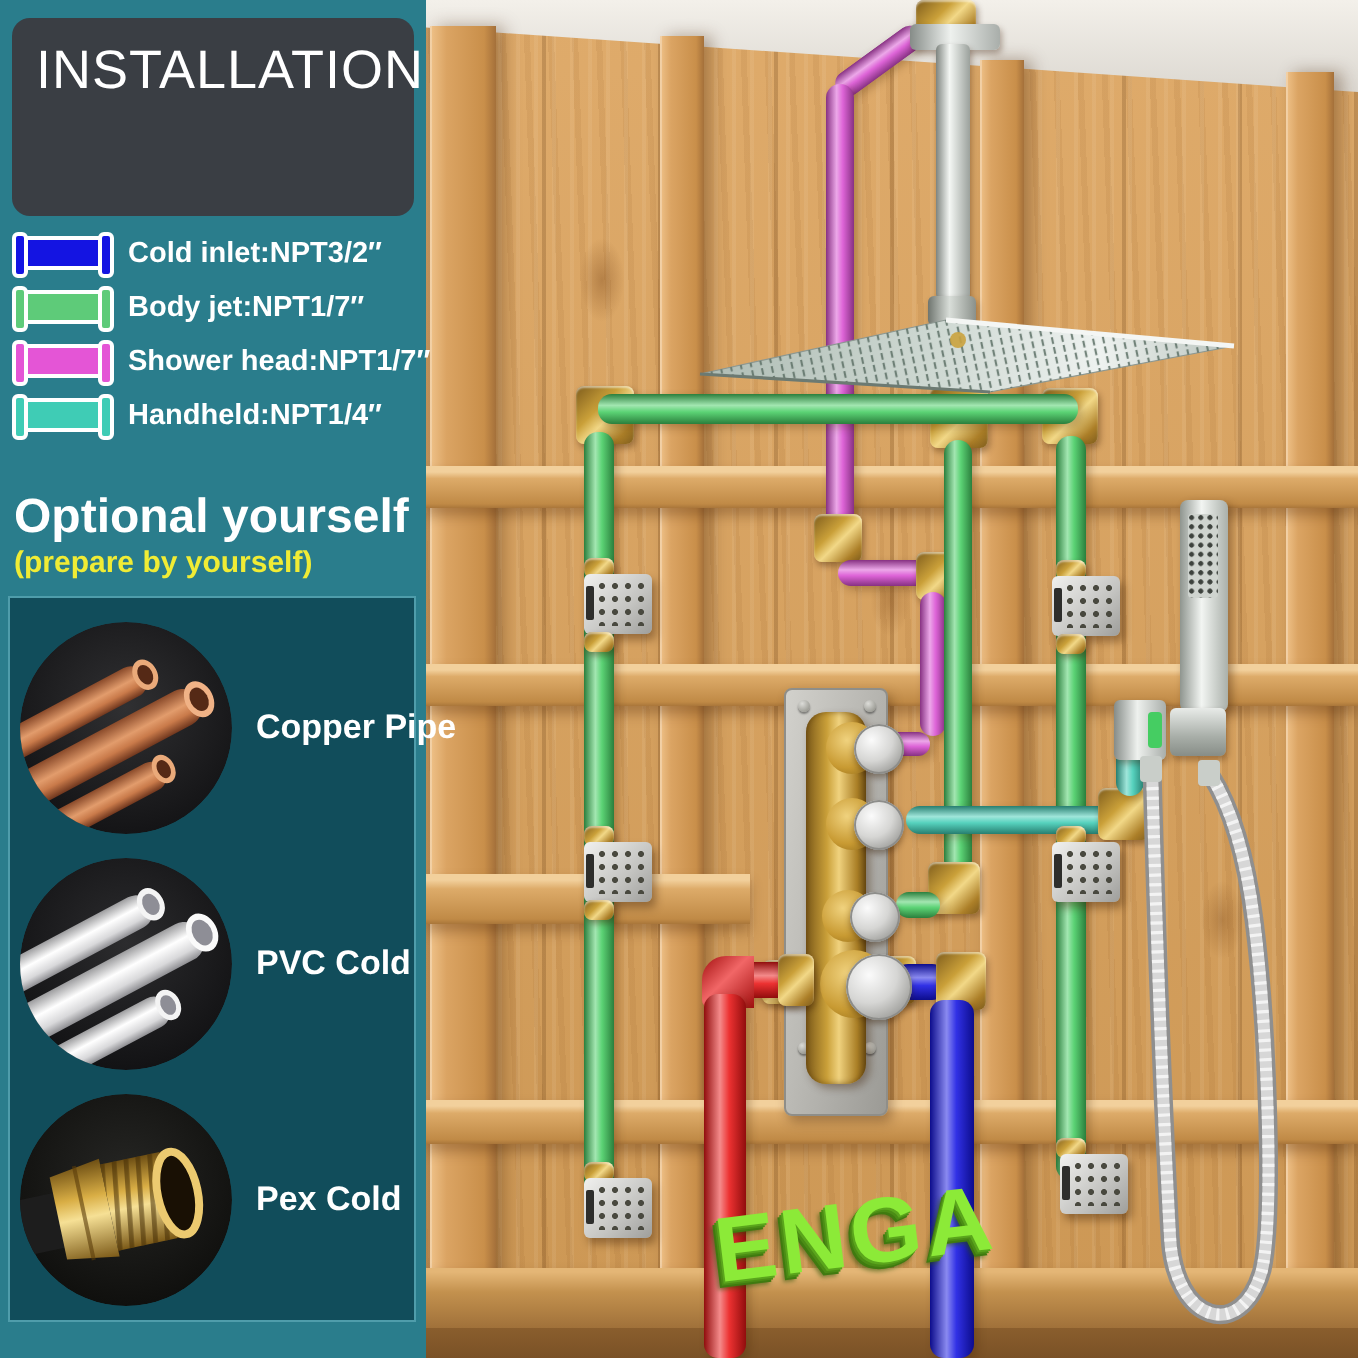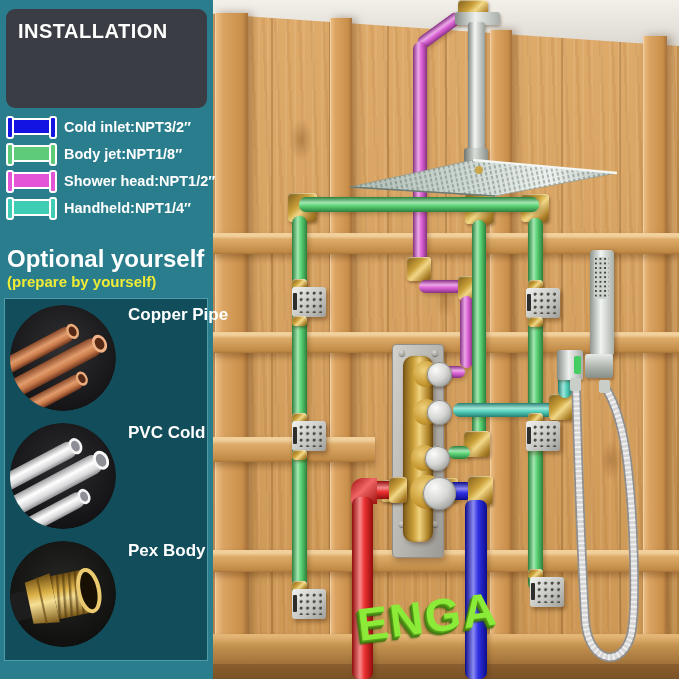--- a/index.html
+++ b/index.html
@@ -4,32 +4,32 @@
 <style>
   html,body{margin:0;padding:0;}
   body{width:679px;height:679px;font-family:"Liberation Sans",sans-serif;}
   .stage{position:relative;width:679px;height:679px;overflow:hidden;background:var(--sidebar-bg,#2a7d8c);}
 
   
   .sidebar{position:absolute;left:0;top:0;width:213px;height:679px;background:var(--sidebar-bg);z-index:5;}
   .title-box{position:absolute;left:6px;top:9px;width:201px;height:99px;background:var(--title-box-bg);
     border-radius:9px;padding:9px 0 0 12px;box-sizing:border-box;}
   .title-box .t1{color:var(--title-text);font-size:28px;font-weight:800;letter-spacing:1px;line-height:1.2;}
-  .title-box .t2{color:var(--title-text);font-size:20px;font-weight:700;letter-spacing:.5px;line-height:1.3;}
+  .title-box .t2{color:var(--title-text);font-size:27px;font-weight:400;letter-spacing:.5px;line-height:1.3;}
   .legend{position:absolute;left:8px;top:113px;margin:0;padding:0;list-style:none;}
   .legend li{display:flex;align-items:center;height:27px;}
   .swatch{display:inline-block;width:43px;height:13px;background:currentColor;border:2px solid #fff;border-radius:3px;position:relative;flex:0 0 auto;}
   .swatch::before,.swatch::after{content:'';position:absolute;top:-4px;width:4px;height:19px;background:currentColor;border:2px solid #fff;border-radius:3px;}
   .swatch::before{left:-4px;}.swatch::after{right:-4px;}
   .llabel{color:#fff;font-size:14.5px;font-weight:700;margin-left:9px;white-space:nowrap;}
   .opt-h{position:absolute;left:7px;top:245px;margin:0;color:#fff;font-size:24px;font-weight:800;}
   .opt-s{position:absolute;left:7px;top:273px;color:var(--note-yellow);font-size:15px;font-weight:700;}
   .panel{position:absolute;left:4px;top:298px;width:204px;height:363px;background:var(--panel-bg);
     border:1px solid var(--panel-border);box-sizing:border-box;padding-top:6px;}
-  .mat-row{display:flex;height:118px;}
+  .mat-row{display:flex;align-items:center;height:118px;}
   .mat-circle{width:106px;height:106px;flex:0 0 auto;margin-left:5px;border-radius:50%;overflow:hidden;}
   .mat-label{color:#fff;font-size:17px;font-weight:700;margin-left:12px;white-space:nowrap;}
 
   
   .photo{position:absolute;left:213px;top:0;width:466px;height:679px;overflow:hidden;
     background-color:#d3a15f;
     background-image:
       radial-gradient(ellipse 16px 30px at 88px 140px, rgba(110,58,14,.35), transparent 70%),
       radial-gradient(ellipse 14px 26px at 232px 300px, rgba(110,58,14,.28), transparent 70%),
       radial-gradient(ellipse 15px 28px at 398px 460px, rgba(110,58,14,.3), transparent 70%),
@@ -89,25 +89,25 @@
       <div class="t2">INSTALLATION</div>
     </div>
 
     <ul class="legend">
       <li>
         <span class="swatch" style="color: rgb(20, 20, 226);"></span>
         <span class="llabel">Cold inlet:NPT3/2″</span>
       </li>
       <li>
         <span class="swatch" style="color: rgb(94, 203, 121);"></span>
-        <span class="llabel">Body jet:NPT1/8″</span>
+        <span class="llabel">Body jet:NPT1/7″</span>
       </li>
       <li>
         <span class="swatch" style="color: rgb(228, 85, 214);"></span>
-        <span class="llabel">Shower head:NPT1/2″</span>
+        <span class="llabel">Shower head:NPT1/7″</span>
       </li>
       <li>
         <span class="swatch" style="color: rgb(63, 204, 181);"></span>
         <span class="llabel">Handheld:NPT1/4″</span>
       </li>
     </ul>
 
     <h2 class="opt-h">Optional yourself</h2>
     <div class="opt-s">(prepare by yourself)</div>
 
@@ -197,21 +197,21 @@
             <g transform="rotate(-12 53 53)">
               <rect x="-4" y="42" width="26" height="28" rx="4" fill="#1d1d1d"></rect>
               <polygon points="18,34 44,30 44,80 18,76" fill="url(#brg)"></polygon>
               <line x1="31" y1="31" x2="31" y2="79" stroke="rgba(90,60,10,.6)" stroke-width="2"></line>
               <rect x="44" y="33" width="34" height="44" fill="url(#brg)"></rect>
               <rect x="44" y="33" width="34" height="44" fill="url(#thr)"></rect>
               <ellipse cx="79" cy="55" rx="10" ry="21" fill="#191004" stroke="#ecca70" stroke-width="4"></ellipse>
             </g>
           </svg>
         </span>
-        <span class="mat-label">Pex Body</span>
+        <span class="mat-label">Pex Cold</span>
       </div>
     </div>
   </aside>
 
   <div class="photo">
     <div class="ceiling"></div>
 
     <div class="stud" style="left:2px;top:13px;width:33px;"></div>
     <div class="stud" style="left:117px;top:18px;width:22px;"></div>
     <div class="stud" style="left:277px;top:30px;width:22px;"></div>

